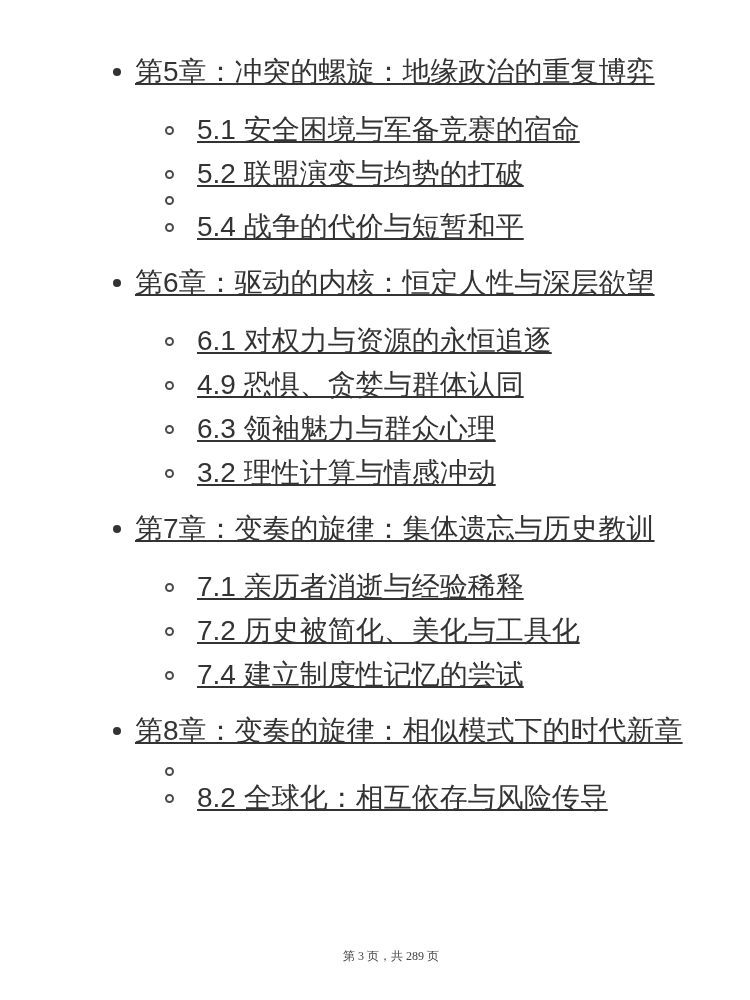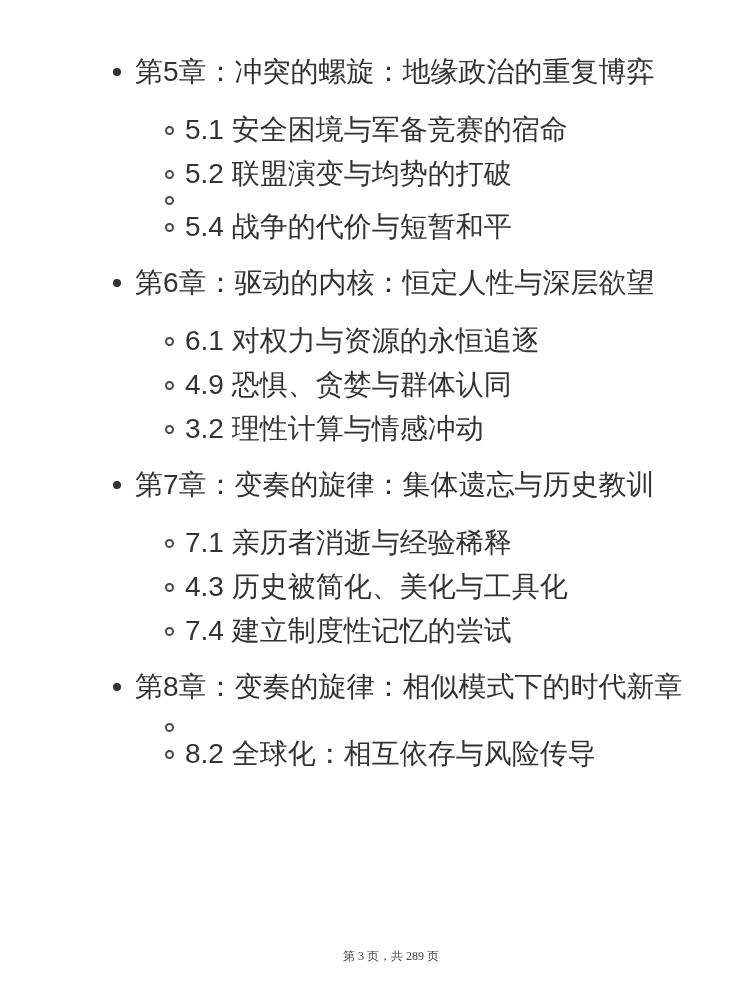--- a/index.html
+++ b/index.html
@@ -12,20 +12,21 @@
     background: #ffffff;
     font-family: "Liberation Sans", sans-serif;
     color: #333333;
     position: relative;
     overflow: hidden;
   }
   .page {
     width: 676px;
     height: 1000px;
     position: relative;
+    text-decoration: underline;
   }
   ul.toc {
     list-style: none;
     margin: 0;
     padding: 50px 0 0 0;
   }
   ul.toc li { margin: 0; padding: 0; }
   .chapter-row {
     display: flex;
     align-items: center;
@@ -36,21 +37,21 @@
     white-space: nowrap;
   }
   ul.sections {
     list-style: none;
     margin: 14px 0 12px 0;
     padding: 0;
   }
   .section-row {
     display: flex;
     align-items: center;
-    column-gap: 11px;
+    column-gap: 23px;
     padding-left: 165px;
     font-size: 28px;
     line-height: 44px;
     white-space: nowrap;
   }
   .bullet-disc {
     flex: none;
     width: 8px;
     height: 8px;
     border-radius: 50%;
@@ -129,41 +130,47 @@
           </li>
           <li>
             <div class="section-row">
               <span class="bullet-circle"></span>
               <span class="label">4.9 恐惧、贪婪与群体认同</span>
             </div>
           </li>
           <li>
             <div class="section-row">
               <span class="bullet-circle"></span>
+              <span class="label">6.3 领袖魅力与群众心理</span>
+            </div>
+          </li>
+          <li>
+            <div class="section-row">
+              <span class="bullet-circle"></span>
               <span class="label">3.2 理性计算与情感冲动</span>
             </div>
           </li>
         </ul>
       </li>
       <li>
         <div class="chapter-row">
           <span class="bullet-disc"></span>
           <span class="label">第7章：变奏的旋律：集体遗忘与历史教训</span>
         </div>
         <ul class="sections">
           <li>
             <div class="section-row">
               <span class="bullet-circle"></span>
               <span class="label">7.1 亲历者消逝与经验稀释</span>
             </div>
           </li>
           <li>
             <div class="section-row">
               <span class="bullet-circle"></span>
-              <span class="label">4.3 历史被简化、美化与工具化</span>
+              <span class="label">7.2 历史被简化、美化与工具化</span>
             </div>
           </li>
           <li>
             <div class="section-row">
               <span class="bullet-circle"></span>
               <span class="label">7.4 建立制度性记忆的尝试</span>
             </div>
           </li>
         </ul>
       </li>

